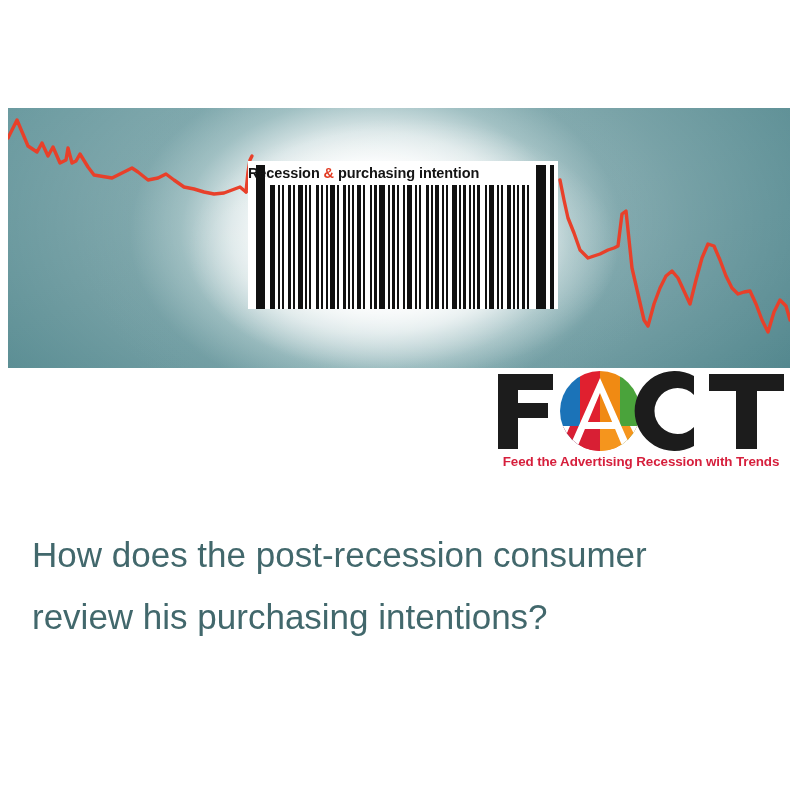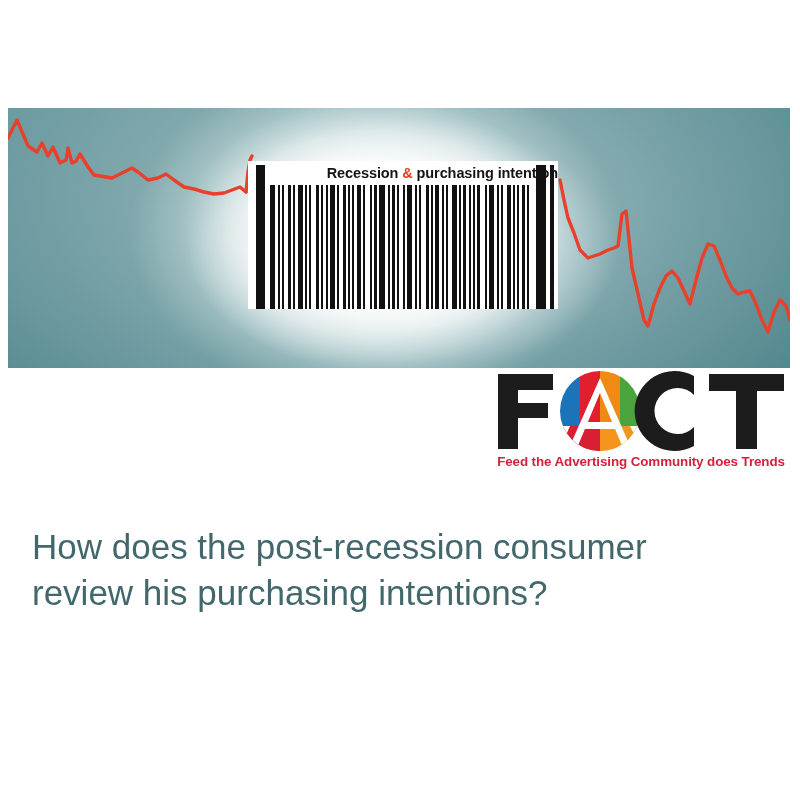--- a/index.html
+++ b/index.html
@@ -58,21 +58,21 @@
     left: 240px;
     top: 53px;          
     width: 310px;
     height: 148px;
     background: #ffffff;
     overflow: hidden;
   }
   #barcode-label {
     position: absolute;
     left: 0; right: 0; top: 4px;
-    text-align: right;
+    text-align: left;
     font-family: "Liberation Sans", sans-serif;
     font-weight: bold;
     font-size: 14.5px;
     letter-spacing: -0.1px;
     color: #141414;
     white-space: nowrap;
     z-index: 3;
   }
   #barcode-label .amp { color: #e23b22; }
   #barcode-bars {
@@ -124,21 +124,21 @@
   
   #title-block {
     position: absolute;
     left: 32px;
     top: 524px;
     width: 740px;
   }
   #doc-title {
     font-family: "Liberation Sans", sans-serif;
     font-size: 35px;
-    line-height: 46px;
+    line-height: 62px;
     font-weight: normal;
     color: #42686c;
     margin: 0;
     white-space: pre-line;
   }
   #doc-date {
     margin-top: 16px;
     font-family: "Liberation Sans", sans-serif;
     font-size: 17px;
     font-weight: normal;
@@ -252,19 +252,19 @@
 
         <path fill="#ffffff" d="M62,56 L74,56 L62,84 Z"></path>
         <path fill="#ffffff" d="M148,56 L134,56 L148,84 Z"></path>
       </g>
     </g>
 
     <path fill="#1c1c1c" d="M198,6 A40,40 0 1,0 198,76 L198,57 A23,23 0 1,1 198,25 Z"></path>
 
     <path fill="#1c1c1c" d="M213,4 L288,4 L288,21 L261,21 L261,79 L240,79 L240,21 L213,21 Z"></path>
   </svg>
-  <div id="logo-tagline">Feed the Advertising Community does Trends</div>
+  <div id="logo-tagline">Feed the Advertising Recession with Trends</div>
 </div>
 
 <div id="title-block">
   <h1 id="doc-title">How does the post-recession consumer
 review his purchasing intentions?</h1>
 </div>
 
 </body></html>

